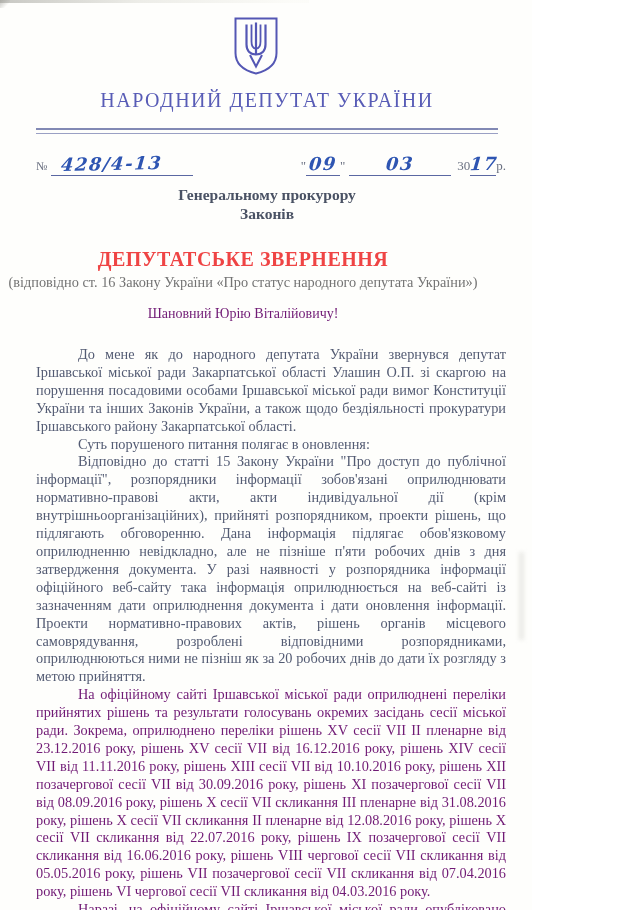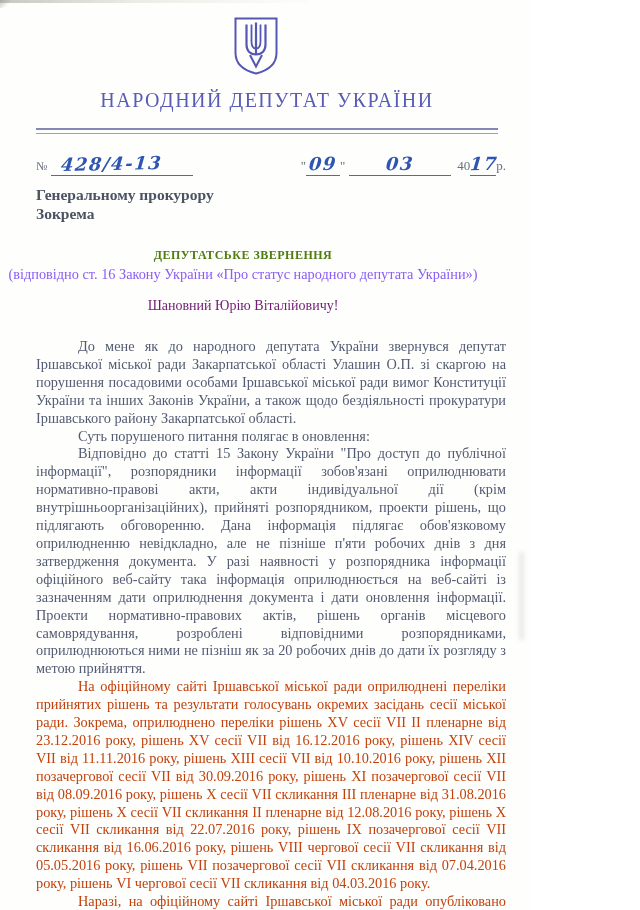--- a/index.html
+++ b/index.html
@@ -50,41 +50,41 @@
   }
   .blank{
     display:inline-block;border-bottom:1.5px solid #5a67a2;
     text-align:center;line-height:20px;
   }
   .blank.number{width:132px;text-align:left;padding-left:10px;}
   .blank.day{width:34px;}
   .blank.month{width:102px;margin:0 6px 0 4px;}
   .blank.yr{width:26px;}
   .recipient{
-    margin-top:9px;text-align:left;padding-right:8px;
+    margin-top:9px;text-align:center;padding-right:8px;
     font-weight:bold;color:#4a5264;font-size:15.5px;line-height:19px;
   }
   .headings{transform:translateX(-28px);}
   .doc-title{
     margin-top:25px;text-align:center;font-weight:bold;
-    color:#4d7c0f;font-size:12px;letter-spacing:.5px;
+    color:#ef4444;font-size:20px;letter-spacing:.5px;
   }
   .doc-subtitle{
-    margin-top:3px;text-align:center;color:#8b5cf6;font-size:14.3px;
+    margin-top:3px;text-align:center;color:#737373;font-size:14.3px;
   }
   .salutation{
     margin-top:15px;text-align:center;font-weight:normal;
     color:#701a75;font-size:14px;
   }
   .body-text{margin-top:24px;}
   p.para{
     margin:0;text-align:justify;text-indent:42px;
     font-size:14.3px;line-height:17.9px;color:#535b73;
   }
-  p.para.tint{color:#c2410c;}
+  p.para.tint{color:#701a75;}
 </style>
 </head>
 <body>
 
 <div class="page">
   <div class="scan-top"></div>
   <div class="scan-corner"></div>
   <div class="scan-smear"></div>
 
   <div class="emblem-wrap">
@@ -100,27 +100,27 @@
   <div class="org-title">НАРОДНИЙ ДЕПУТАТ УКРАЇНИ</div>
 
   <div class="rule"></div>
 
   <div class="meta-row">
     <div class="doc-number">
       <span class="printed num-label">№</span>
       <span class="blank number"><span class="hand">428/4-13</span></span>
     </div>
     <div class="doc-date">
-      <span class="printed">"</span><span class="blank day"><span class="hand">09</span></span><span class="printed">"</span><span class="blank month"><span class="hand">03</span></span><span class="printed">40</span><span class="blank yr"><span class="hand">17</span></span><span class="printed">р.</span>
+      <span class="printed">"</span><span class="blank day"><span class="hand">09</span></span><span class="printed">"</span><span class="blank month"><span class="hand">03</span></span><span class="printed">30</span><span class="blank yr"><span class="hand">17</span></span><span class="printed">р.</span>
     </div>
   </div>
 
   <div class="recipient">
     <div>Генеральному прокурору</div>
-    <div>Зокрема</div>
+    <div>Законів</div>
   </div>
 
   <div class="headings">
     <div class="doc-title">ДЕПУТАТСЬКЕ ЗВЕРНЕННЯ</div>
     <div class="doc-subtitle">(відповідно ст. 16 Закону України «Про статус народного депутата України»)</div>
     <div class="salutation">Шановний Юрію Віталійовичу!</div>
   </div>
 
   <div class="body-text">
     <p class="para">До мене як до народного депутата України звернувся депутат Іршавської міської ради Закарпатської області Улашин О.П. зі скаргою на порушення посадовими особами Іршавської міської ради вимог Конституції України та інших Законів України, а також щодо бездіяльності прокуратури Іршавського району Закарпатської області.</p>

